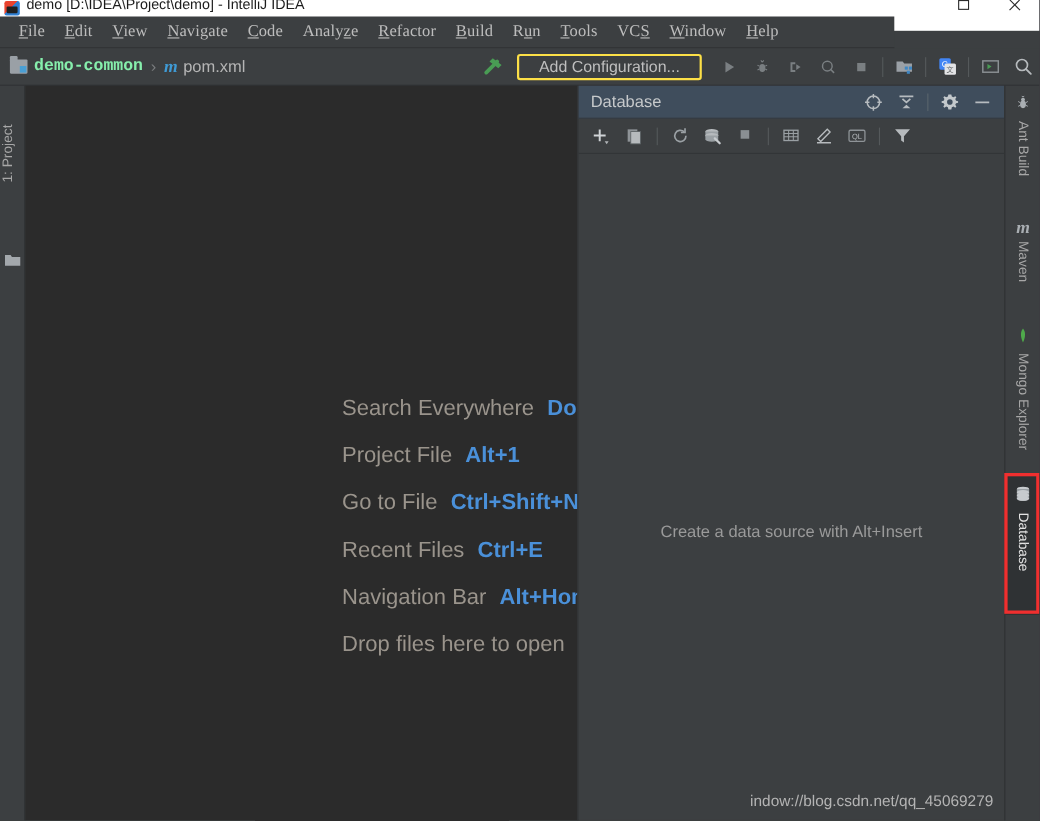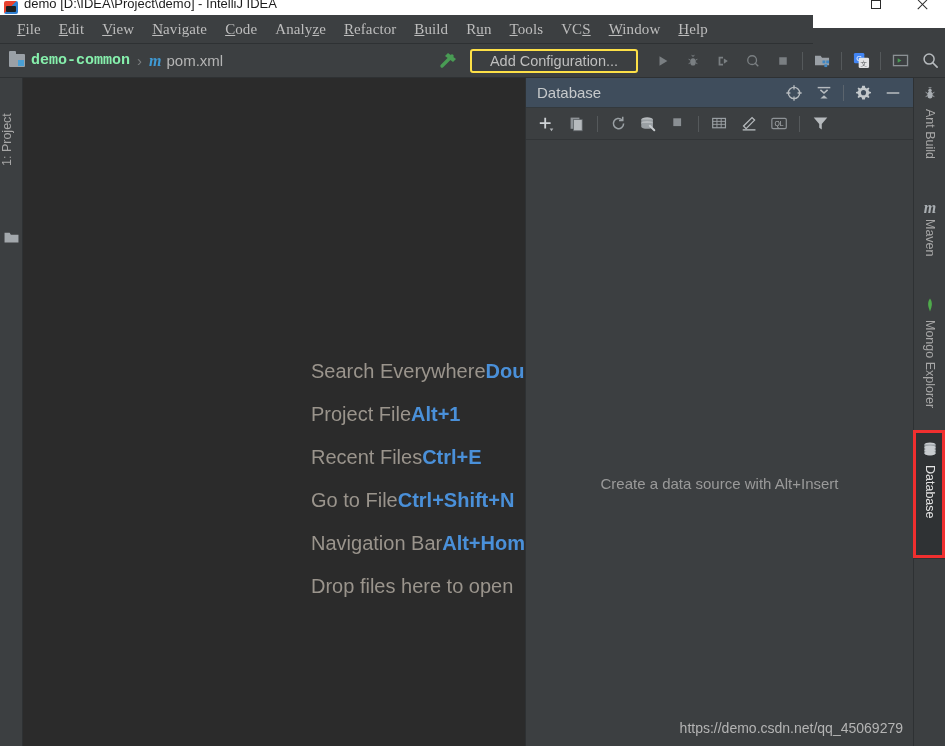--- a/index.html
+++ b/index.html
@@ -131,21 +131,21 @@
   
   .editor {
     position: absolute; left: 23px; top: 78px; width: 502px; height: 668px;
     background: #2b2b2b; overflow: hidden;
   }
   .hints {
     position: absolute; left: 288px; top: 282px;
     display: flex; flex-direction: column; gap: 20px;
     white-space: nowrap;
   }
-  .hint-row { display: flex; align-items: flex-end; }
+  .hint-row { display: flex; align-items: flex-end; gap: 12px; }
   .hint-label {
     font-size: 20px; color: #9a948c; font-family: "Liberation Sans", sans-serif;
   }
   .hint-key {
     font-size: 20px; color: #4a90d9; font-weight: bold; font-family: "Liberation Sans", sans-serif;
   }
   .hint-drop {
     font-size: 20px; color: #9a948c; font-family: "Liberation Sans", sans-serif;
   }
 
@@ -341,26 +341,26 @@
     <div class="hints">
       <div class="hint-row">
         <span class="hint-label">Search Everywhere</span>
         <span class="hint-key">Double Shift</span>
       </div>
       <div class="hint-row">
         <span class="hint-label">Project File</span>
         <span class="hint-key">Alt+1</span>
       </div>
       <div class="hint-row">
+        <span class="hint-label">Go to File</span>
+        <span class="hint-key">Ctrl+Shift+N</span>
+      </div>
+      <div class="hint-row">
         <span class="hint-label">Recent Files</span>
         <span class="hint-key">Ctrl+E</span>
-      </div>
-      <div class="hint-row">
-        <span class="hint-label">Go to File</span>
-        <span class="hint-key">Ctrl+Shift+N</span>
       </div>
       <div class="hint-row">
         <span class="hint-label">Navigation Bar</span>
         <span class="hint-key">Alt+Home</span>
       </div>
       <div class="hint-row">
         <span class="hint-drop">Drop files here to open</span>
       </div>
     </div>
   </div>
@@ -454,21 +454,21 @@
       <div class="db-tdiv"></div>
       <div class="db-ticon">
         <svg viewBox="0 0 20 20" width="17" height="17">
           <path d="M2 3 L18 3 L11.5 10.5 L11.5 17 L8.5 15 L8.5 10.5 Z" fill="#b6babd"></path>
         </svg>
       </div>
     </div>
 
     <div class="db-body">
       <div class="db-empty">Create a data source with Alt+Insert</div>
-      <div class="watermark">https://demo.csdn.net/qq_45069279</div>
+      <div class="watermark">indow://blog.csdn.net/qq_45069279</div>
     </div>
   </div>
 
   <div class="right-strip">
 
     <div class="rtab" style="top:4px">
       <span>
         <svg viewBox="0 0 16 16" width="14" height="14">
           <ellipse cx="8" cy="9" rx="3" ry="4" fill="#a9aeb2"></ellipse>
           <circle cx="8" cy="4" r="2" fill="#a9aeb2"></circle>

